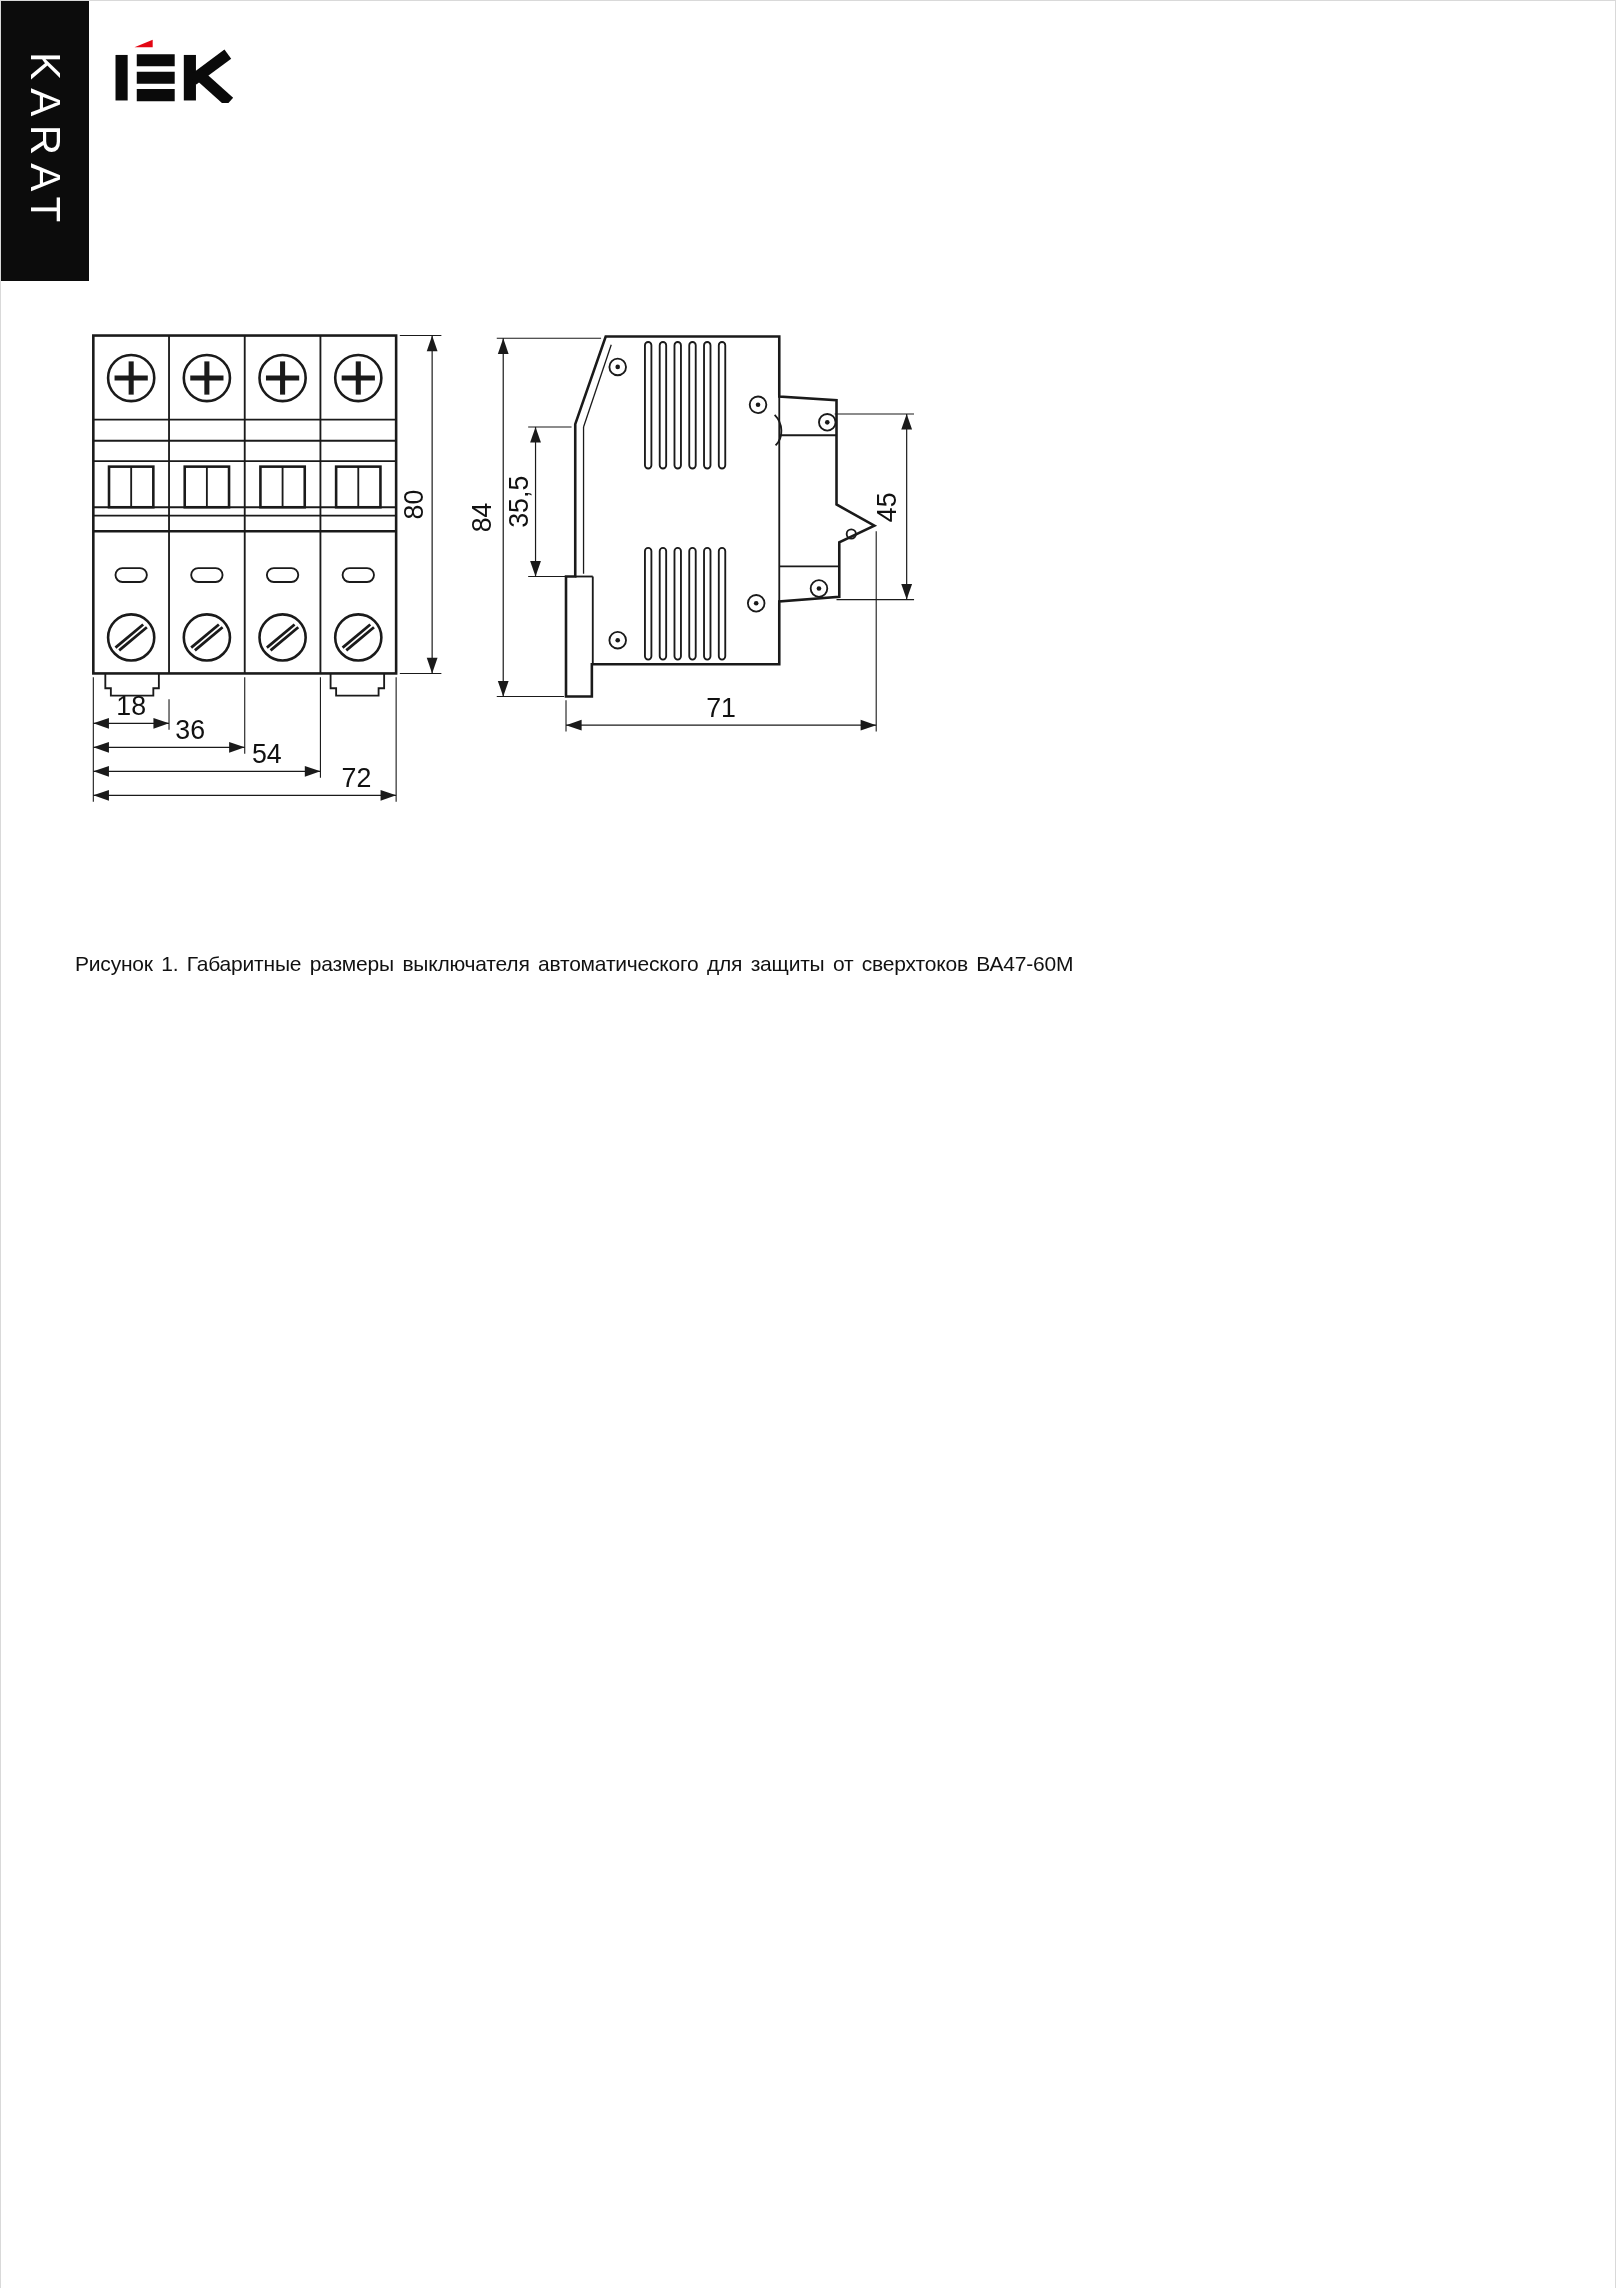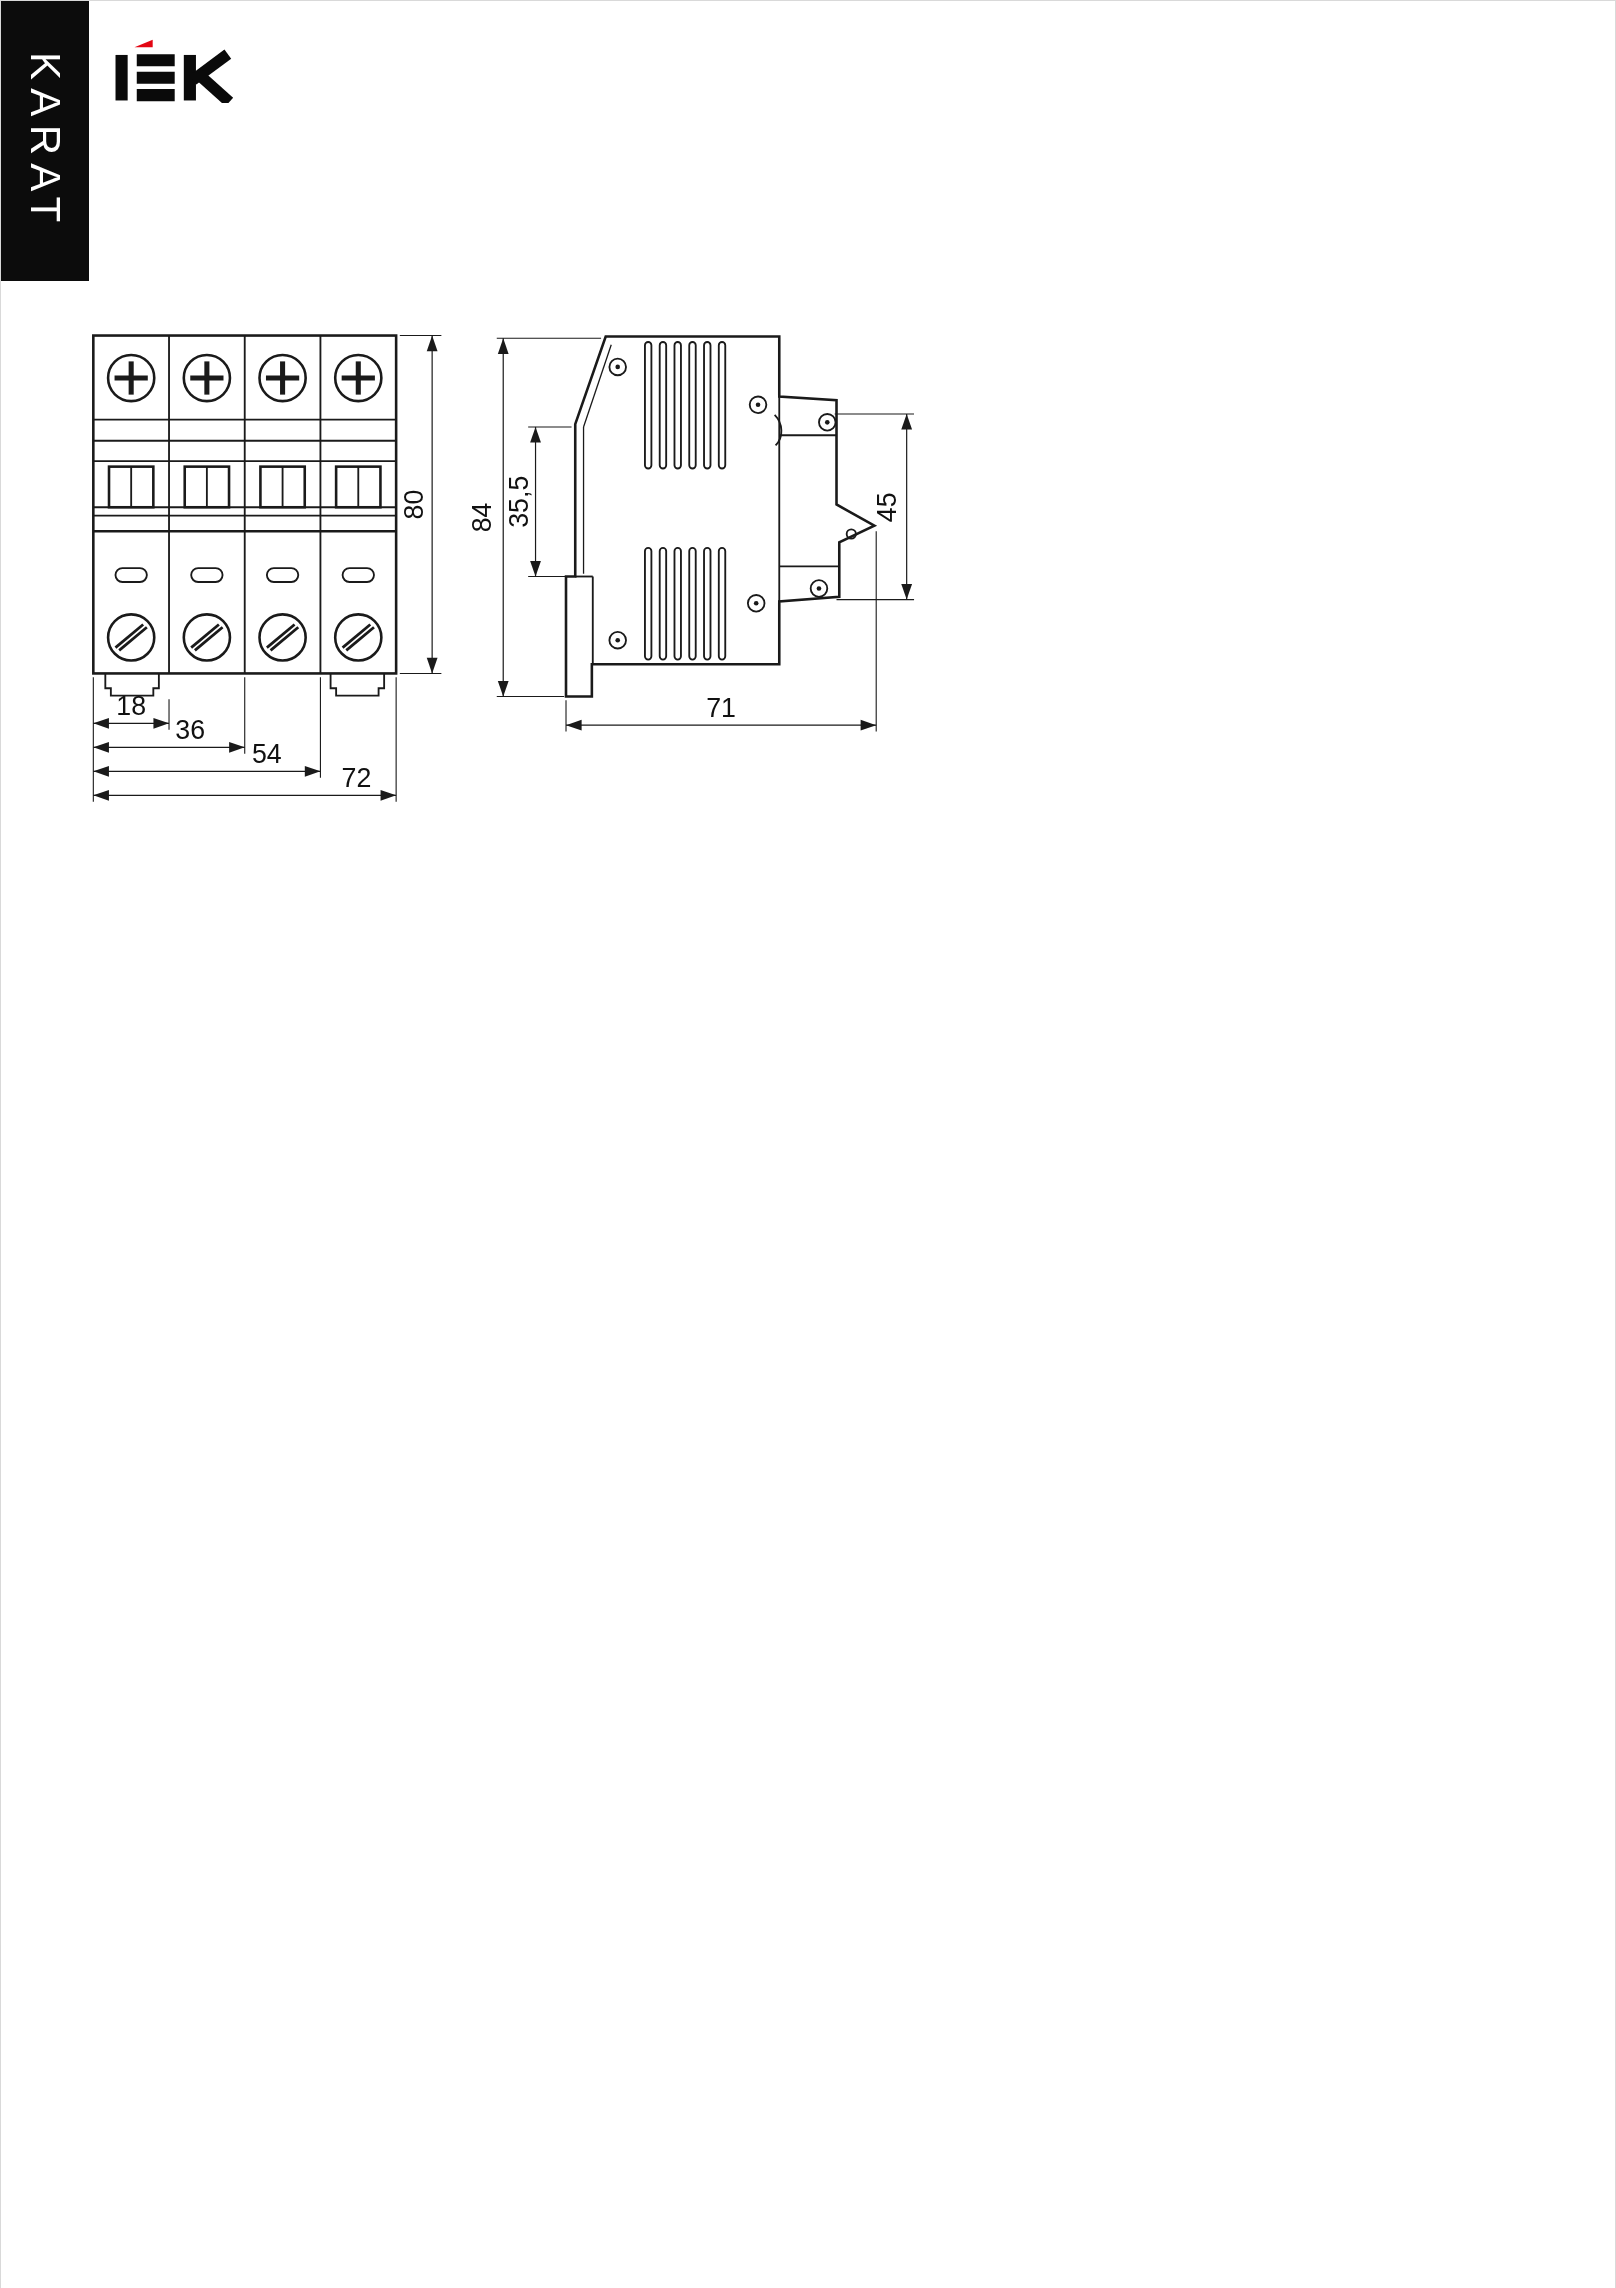--- a/index.html
+++ b/index.html
@@ -232,15 +232,16 @@
       <line x1="981" y1="447" x2="981" y2="648" class="dim" marker-start="url(#arr)" marker-end="url(#arr)"></line>
       <text class="dimlabel" x="969" y="548" transform="rotate(-90 969 548)">45</text>
 
       <line x1="612" y1="757" x2="612" y2="791" class="ext"></line>
       <line x1="948" y1="574" x2="948" y2="791" class="ext"></line>
       <line x1="612" y1="784" x2="948" y2="784" class="dim" marker-start="url(#arr)" marker-end="url(#arr)"></line>
       <text class="dimlabel" x="780" y="775">71</text>
     </g>
   </svg>
 
+  <div class="caption">Рисунок 1. Габаритные размеры выключателя автоматического для защиты от сверхтоков ВА47-60М</div>
 
 </div>
 
 
 </body></html>

